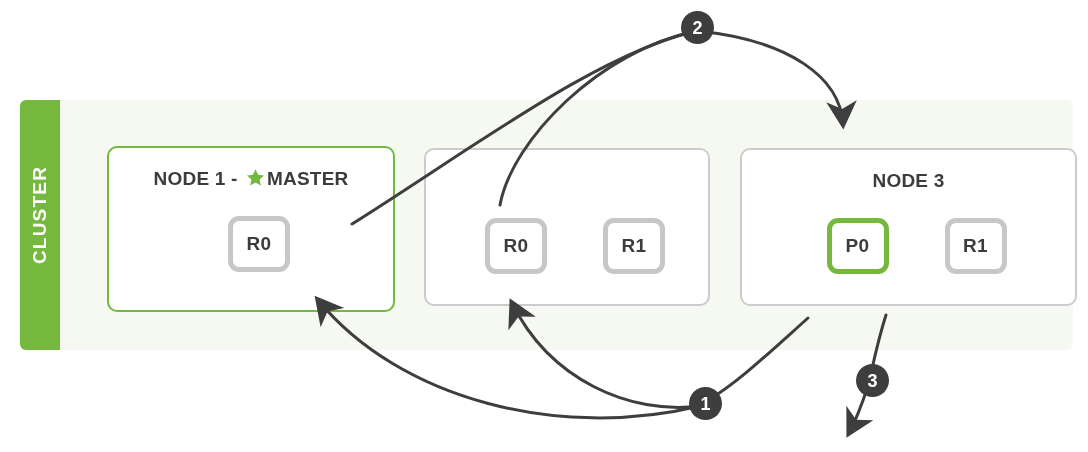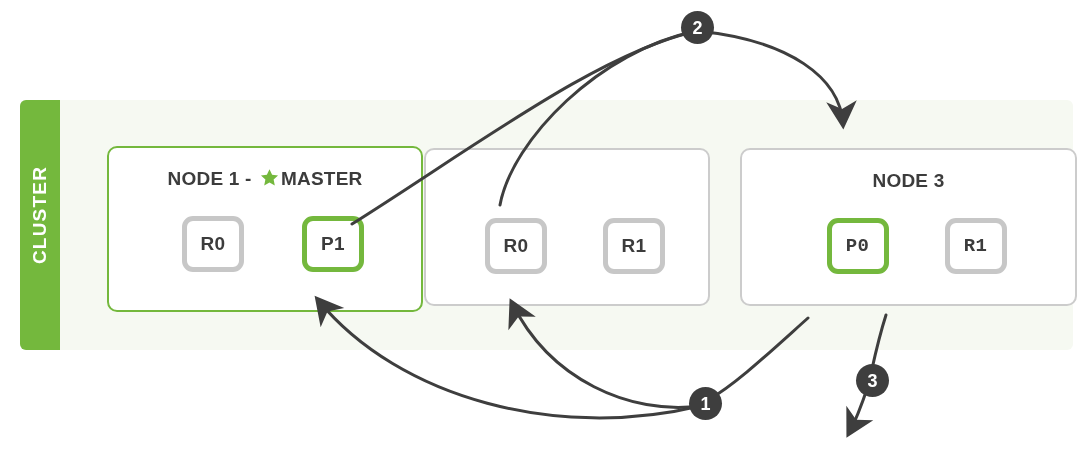--- a/index.html
+++ b/index.html
@@ -77,26 +77,26 @@
     border:5px solid #c7c7c7;
     border-radius:11px;
     background:#ffffff;
     display:flex;align-items:center;justify-content:center;
     font-size:19px;font-weight:bold;color:#3c3c3c;
     letter-spacing:0.3px;
   }
   .shard.primary{border-color:#74b83d;}
 
   
-  #node-1{left:107px;top:146px;width:316px;height:166px;}
+  #node-1{left:107px;top:146px;width:288px;height:166px;}
   #node-2{left:424px;top:148px;width:286px;height:158px;}
   #node-3{left:740px;top:148px;width:337px;height:158px;}
   #node-1 .shard-row{gap:58px;}
   #node-2 .shard-row{gap:56px;}
-  #node-3 .shard-row{gap:56px;font-family:Liberation Mono, monospace;}
+  #node-3 .shard-row{gap:56px;}
 
   
   #arrows{position:absolute;left:0;top:0;width:1088px;height:452px;pointer-events:none;}
 
   
   .step-badge{
     position:absolute;
     width:33px;height:33px;
     border-radius:50%;
     background:#3e3e3e;
@@ -118,21 +118,20 @@
   </div>
 
   <div class="node master" id="node-1">
     <div class="node-title">
       <span>NODE 1 - </span><span class="star"><svg viewBox="0 0 24 24" width="19" height="19">
             <polygon points="12,1.6 15.3,8.6 22.8,9.5 17.2,14.6 18.7,22 12,18.3 5.3,22 6.8,14.6 1.2,9.5 8.7,8.6" fill="#74b83d"></polygon>
           </svg></span><span>MASTER</span>
     </div>
     <div class="shard-row">
       <div class="shard">R0</div>
-      <div class="shard primary">P1</div>
     </div>
   </div>
 
   <div class="node" id="node-2">
     <div class="shard-row">
       <div class="shard">R0</div>
       <div class="shard">R1</div>
     </div>
   </div>
 

